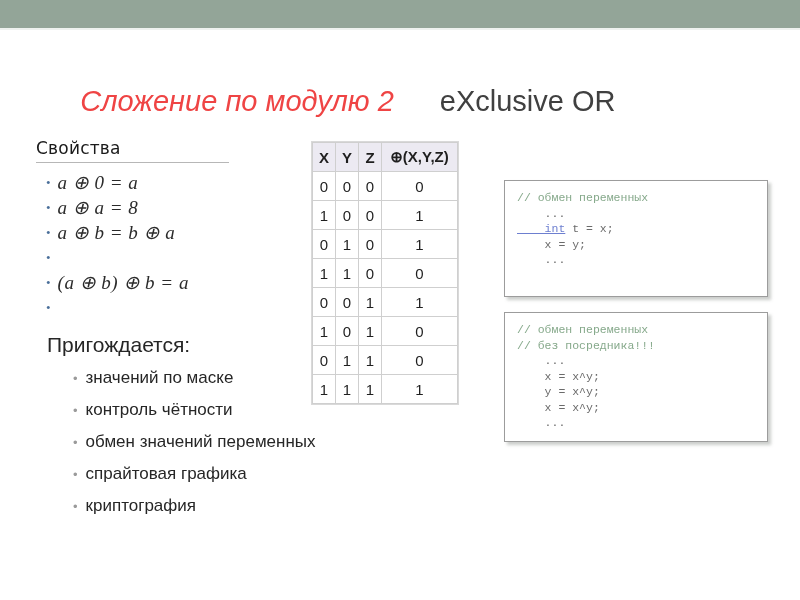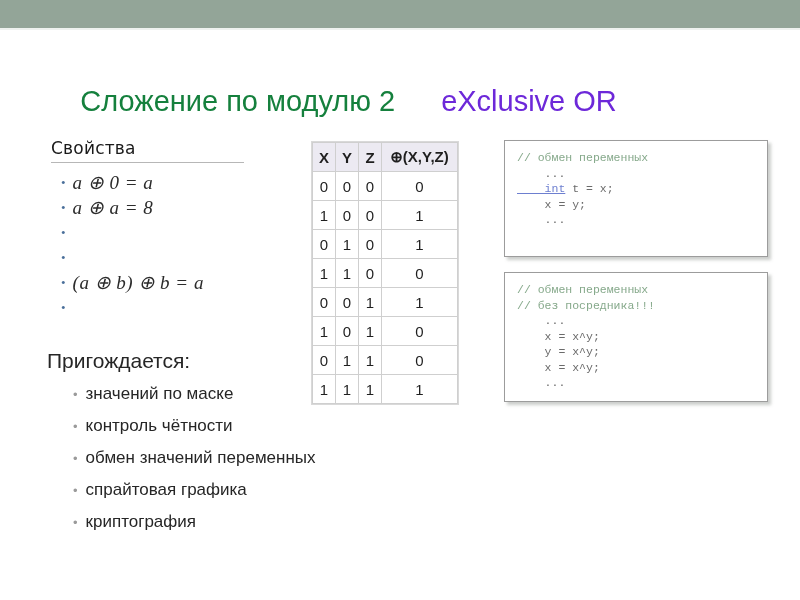--- a/index.html
+++ b/index.html
@@ -17,26 +17,26 @@
     position:absolute;left:0;top:28px;width:800px;height:2px;
     background:#eef2ef;
   }
 
   
   .title{
     position:absolute;left:48px;top:44px;width:720px;
     font-size:29px;line-height:38px;font-weight:400;
     white-space:pre-wrap;
   }
-  .title .t-red{color:#15803d;}
+  .title .t-red{color:#ef4444;font-style:italic;}
   .title .t-gap{display:inline-block;width:46px;}
-  .title .t-gray{color:#6d28d9;}
-
-  
-  .props{position:absolute;left:51px;top:138px;width:250px;}
+  .title .t-gray{color:#404040;}
+
+  
+  .props{position:absolute;left:36px;top:138px;width:250px;}
   .props-head{
     font-size:17px;color:#1a1a1a;letter-spacing:.2px;
     font-family:"DejaVu Sans", sans-serif;
   }
   .props-rule{
     margin-top:4px;width:193px;height:1px;background:#b7b7b7;
   }
   .props-list{margin:9px 0 0 0;padding:0;list-style:none;}
   .props-list li{
     display:flex;align-items:flex-start;gap:7px;
@@ -44,21 +44,21 @@
     font-family:"Liberation Serif", serif;
     font-style:italic;font-size:19px;color:#2b2b2b;line-height:22px;
     white-space:nowrap;
   }
   .props-list li .pbul{
     font-style:normal;color:#4a6f9a;font-size:13px;line-height:22px;
   }
   .props-list li .pform{letter-spacing:.5px;}
 
   
-  .useful{position:absolute;left:47px;top:348px;width:300px;}
+  .useful{position:absolute;left:47px;top:332px;width:300px;}
   .useful-head{font-size:21px;color:#262626;line-height:26px;}
   .useful-list{margin:10px 0 0 0;padding:0;list-style:none;}
   .useful-list li{
     display:flex;align-items:baseline;gap:8px;
     margin:0 0 11px 26px;font-size:17px;color:#262626;line-height:20px;
     white-space:nowrap;
   }
   .useful-list li .ubul{color:#9a9a9a;font-size:13px;}
 
   
@@ -79,21 +79,21 @@
   .ttable td.res{font-weight:400;}
   .ttable th.bit,.ttable td.bit{width:22px;}
 
   
   .codebox{
     position:absolute;background:#ffffff;
     border:1px solid #9c9c9c;
     box-shadow:3px 3px 3px rgba(120,125,120,.38);
     font-family:"Liberation Mono","DejaVu Sans Mono",monospace;
     font-size:11.5px;line-height:15.5px;color:#6b6b6b;
-    padding:9px 12px;white-space:pre;
+    padding:9px 12px;white-space:pre;margin-top:40px;
   }
   #code-box-1{left:504px;top:140px;width:238px;height:97px;}
   #code-box-2{left:504px;top:272px;width:238px;height:110px;}
   .codebox .cmt{color:#86a98b;}
   .codebox .kw{color:#6d7fd0;text-decoration:underline;}
   .codebox .ln{display:block;}
 </style>
 </head>
 <body>
 
@@ -113,20 +113,21 @@
       <li>
         <span class="pbul">•</span>
         <span class="pform">a ⊕ 0 = a</span>
       </li>
       <li>
         <span class="pbul">•</span>
         <span class="pform">a ⊕ a = 8</span>
       </li>
       <li>
         <span class="pbul">•</span>
+        <span class="pform">a ⊕ b = b ⊕ a</span>
       </li>
       <li>
         <span class="pbul">•</span>
       </li>
       <li>
         <span class="pbul">•</span>
         <span class="pform">(a ⊕ b) ⊕ b = a</span>
       </li>
       <li>
         <span class="pbul">•</span>

